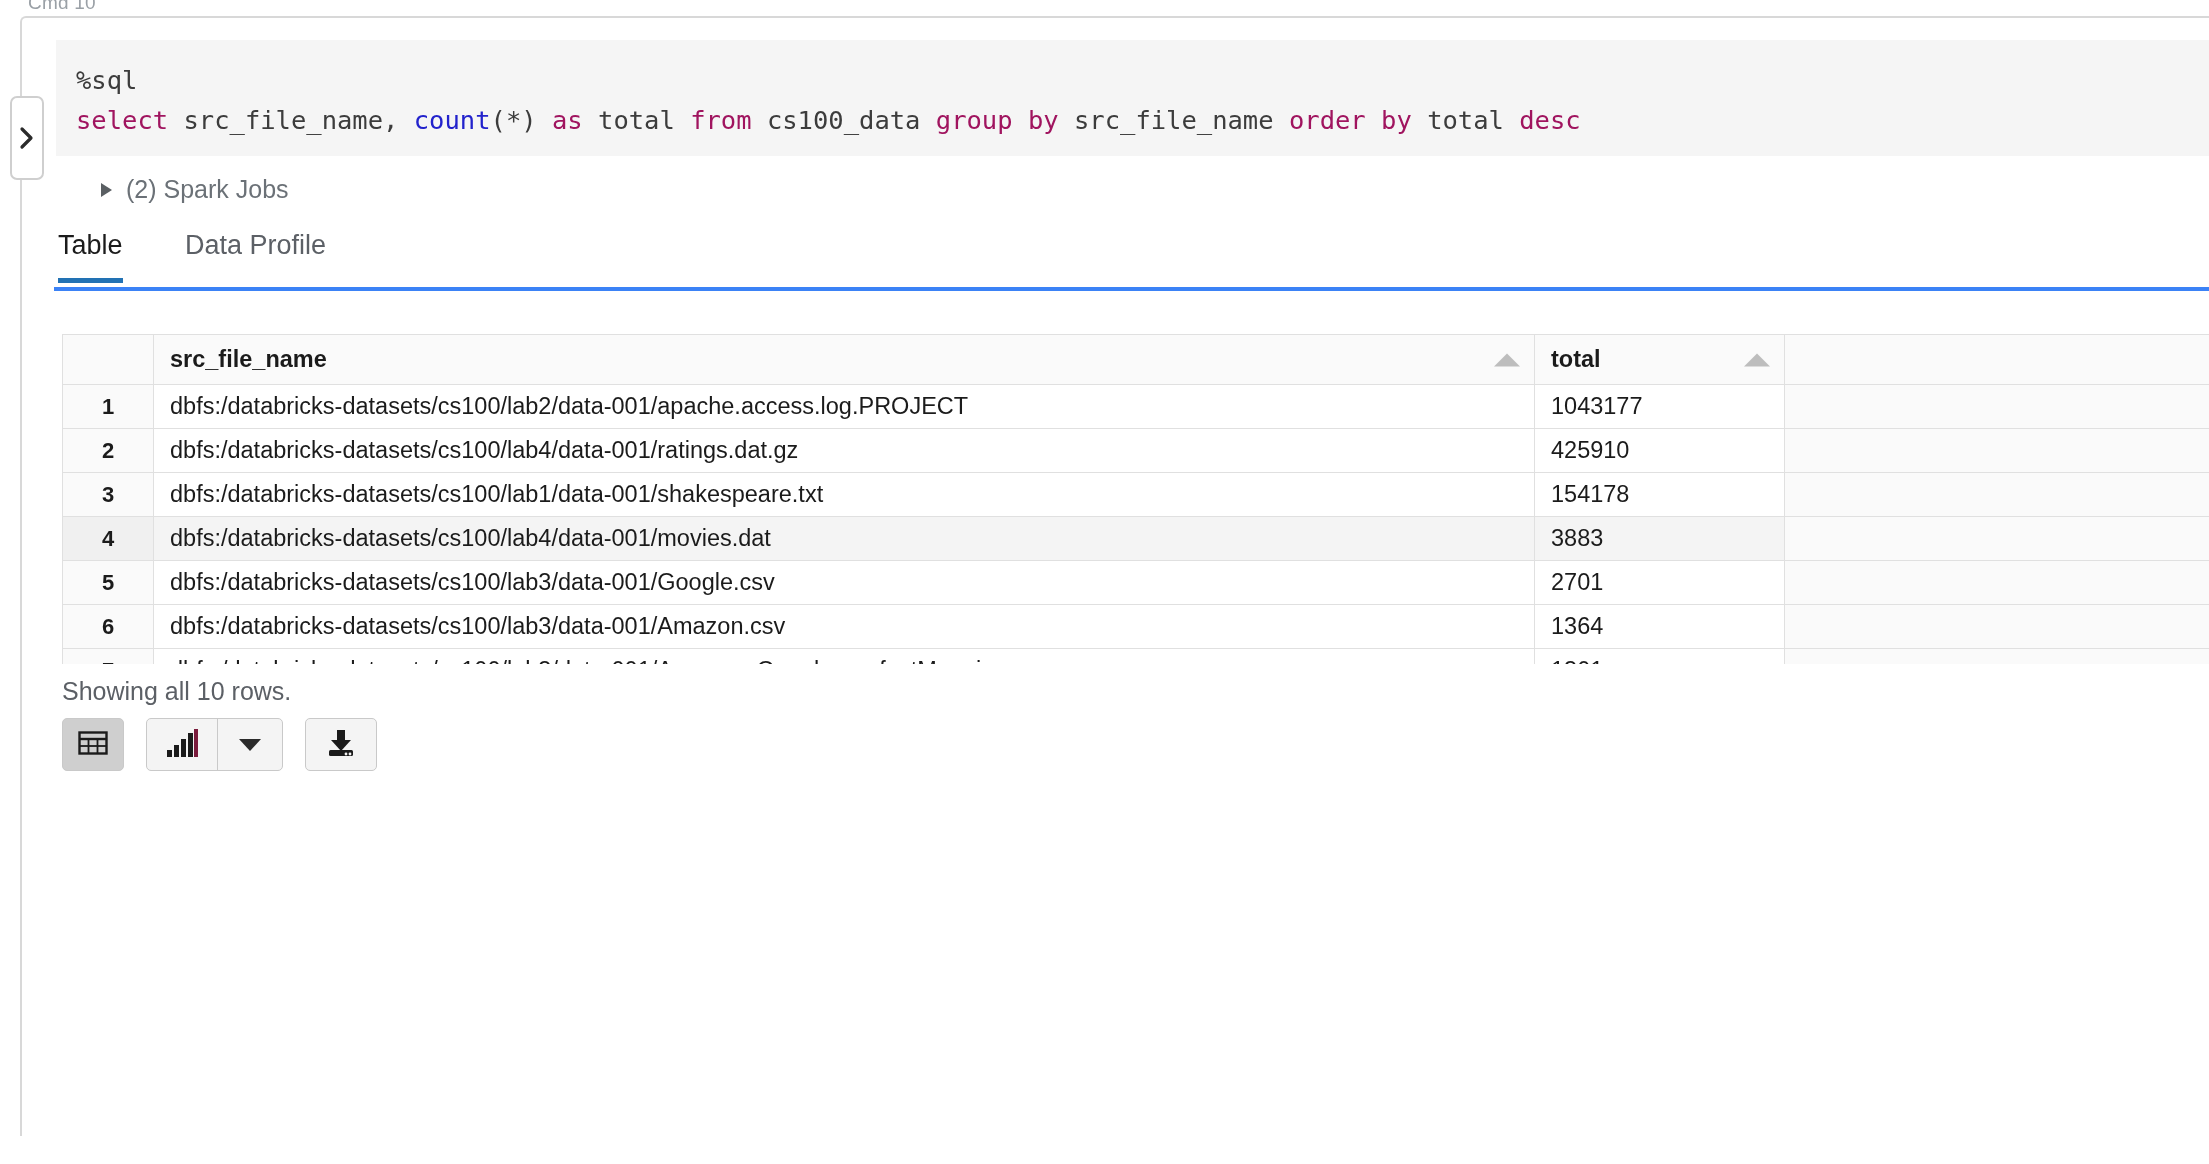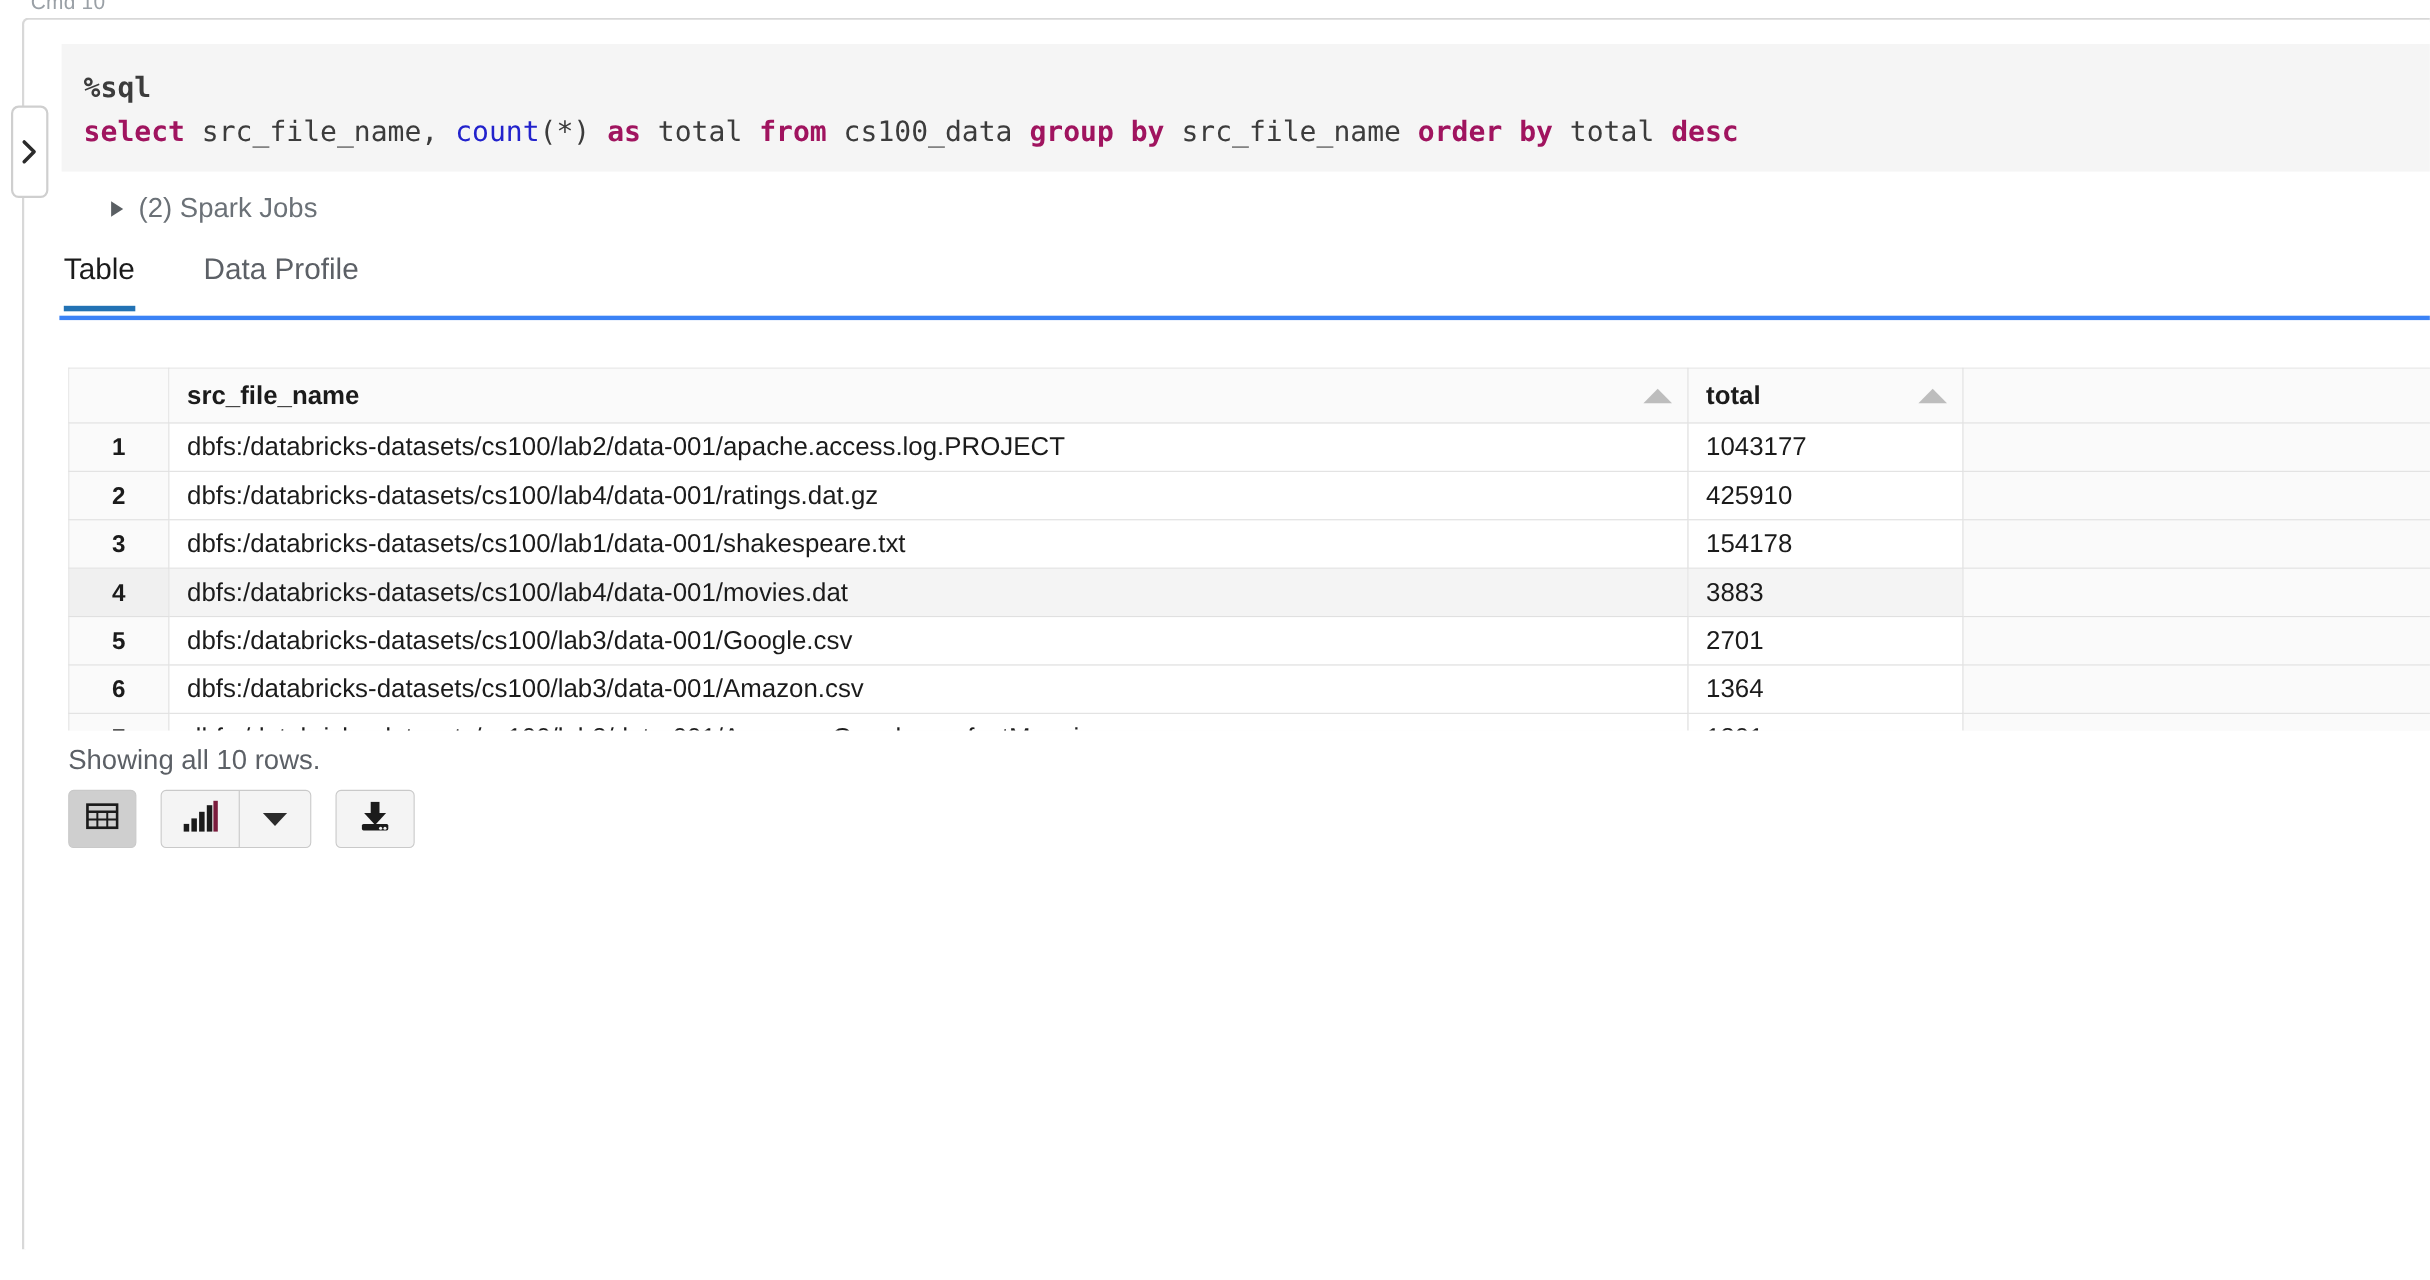--- a/index.html
+++ b/index.html
@@ -74,22 +74,22 @@
     background: #f5f5f5;
   }
   .code-line {
     font-family: "DejaVu Sans Mono", "Liberation Mono", monospace;
     font-size: 25.5px;
     line-height: 40px;
     color: #3c3c3c;
     white-space: pre;
     padding-left: 20px;
   }
-  .code-line.l1 { padding-top: 20px; font-weight: bold; }
-  .kw  { color: #a0145f; font-weight: bold; }
+  .code-line.l1 { padding-top: 20px; }
+  .kw  { color: #a0145f; font-weight: normal; }
   .fn  { color: #2222cc; }
   .pl  { color: #3c3c3c; }
 
   
   .spark-jobs {
     position: absolute;
     left: 54px;
     top: 157px;
     display: flex;
     align-items: center;

